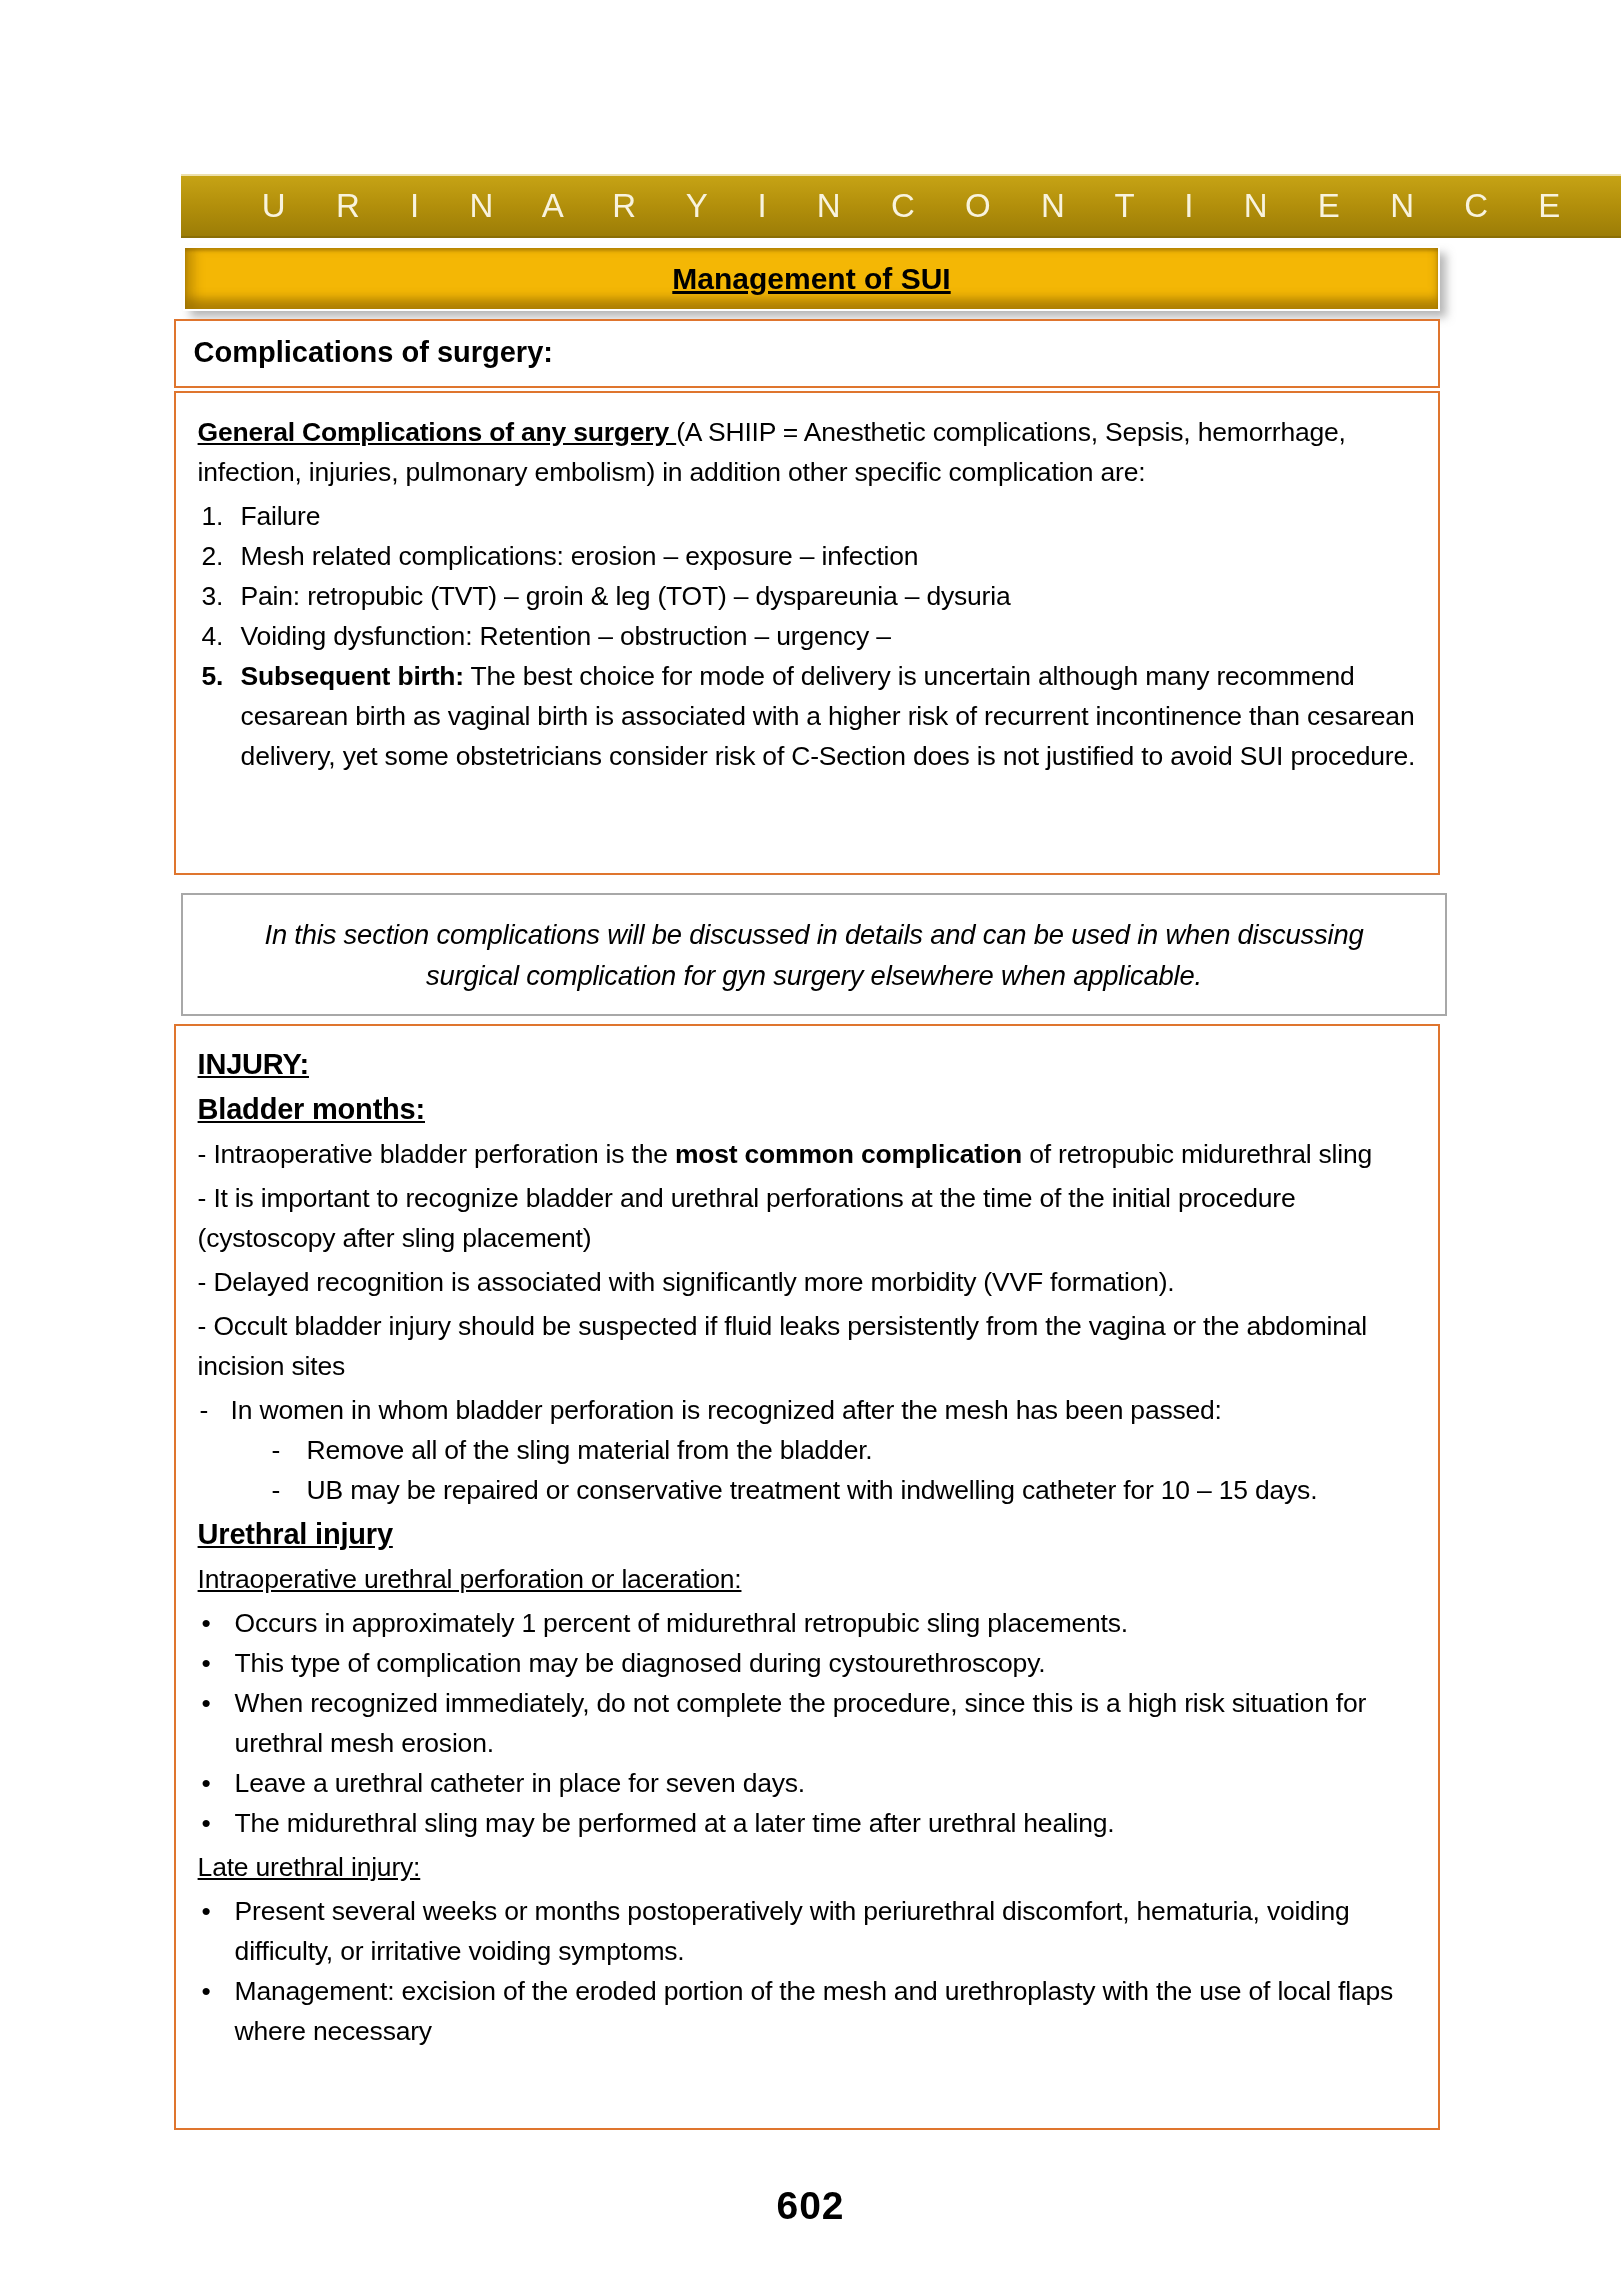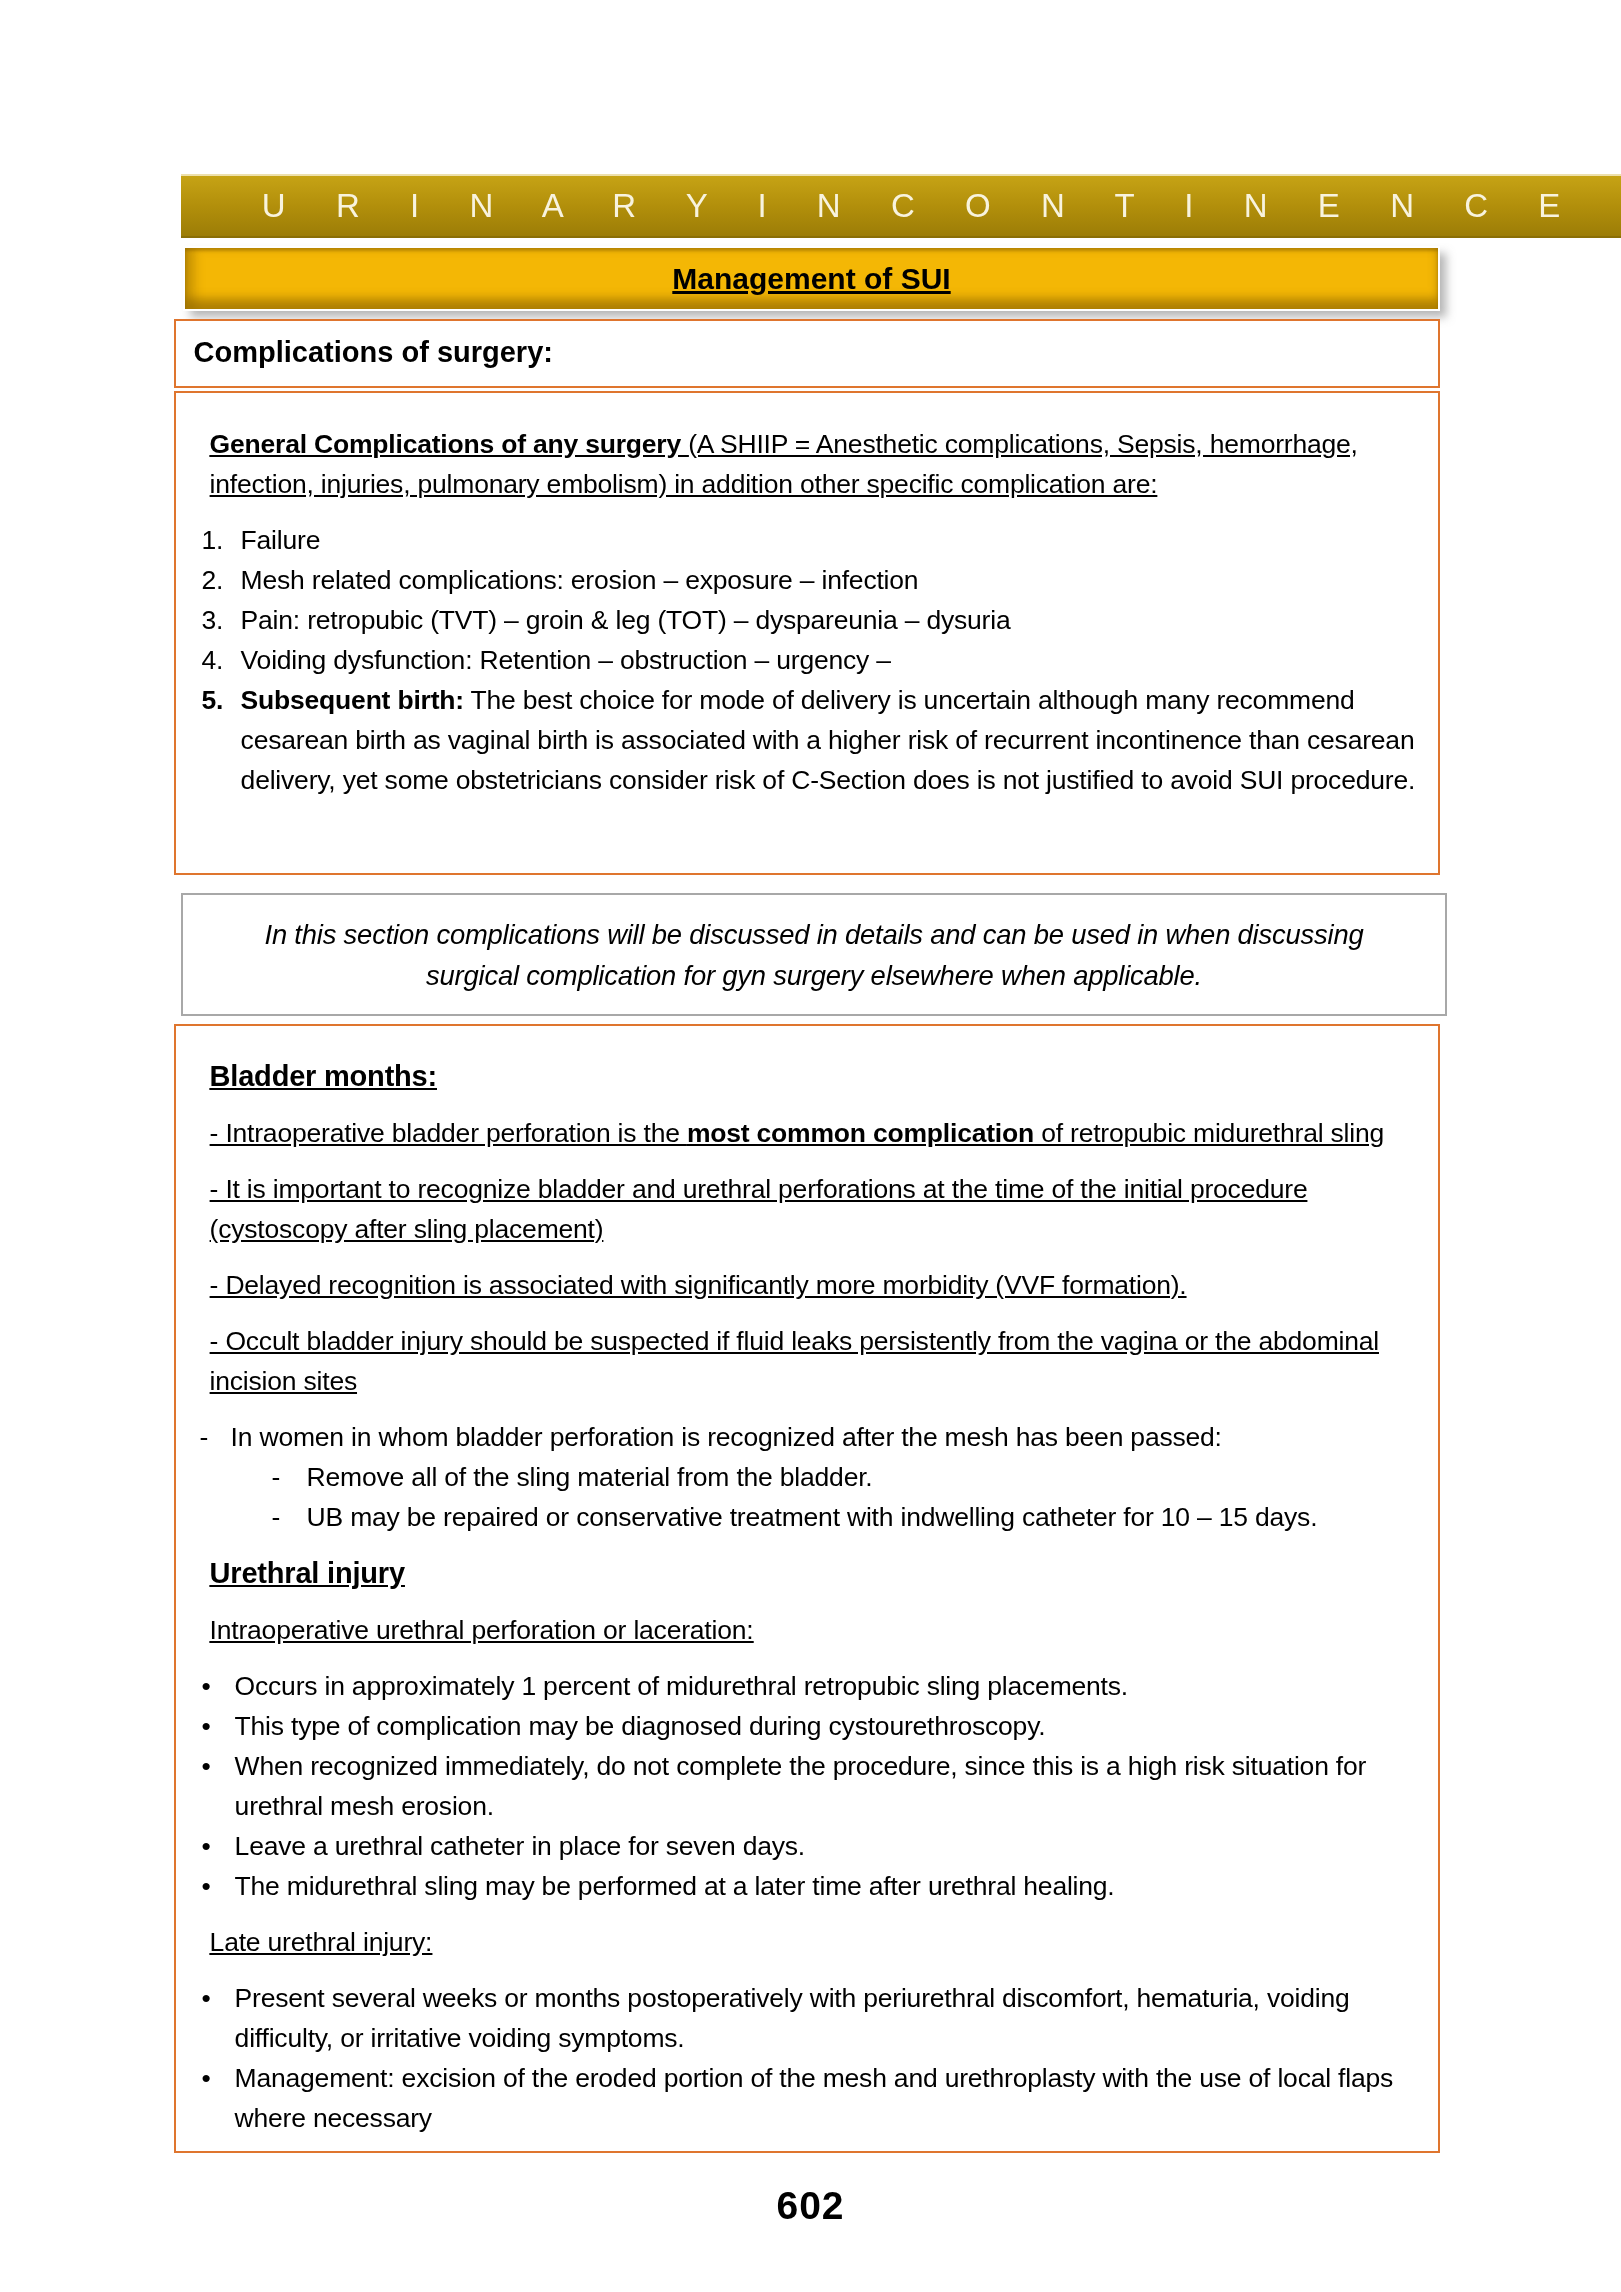--- a/index.html
+++ b/index.html
@@ -45,21 +45,21 @@
   .box1 .h{font-weight:bold;font-size:29px;}
   .box2{top:391px;min-height:484px;padding:14.7px 17.6px;font-size:26.5px;line-height:40px;letter-spacing:-0.2px;}
   .lead-u{font-weight:bold;text-decoration:underline;}
   .note{
     position:absolute;left:181px;top:893px;width:1266px;min-height:123px;box-sizing:border-box;
     border:2.9px solid #A8A8A8;background:#fff;
     display:flex;align-items:center;justify-content:center;text-align:center;
     font-style:italic;font-size:27.4px;line-height:41px;padding:1px 54px;letter-spacing:-0.2px;
   }
   .box3{top:1024px;min-height:1106px;padding:13.7px 17.6px;font-size:26.5px;line-height:40px;letter-spacing:-0.2px;}
-  p{margin:16px;text-decoration:underline;}
+  p{margin:4px;}
   .h-bu{font-weight:bold;text-decoration:underline;font-size:29px;}
   .h-u{text-decoration:underline;}
   
   .oli{display:flex;}
   .oli .num{flex:none;width:47px;padding-left:7.8px;box-sizing:border-box;}
   .oli .txt{flex:1;}
   .bold{font-weight:bold;}
   
   .dashrow{display:flex;}
   .dashrow .d{flex:none;width:37px;padding-left:5.9px;box-sizing:border-box;}
@@ -118,20 +118,21 @@
       <span class="num bold">5.</span>
       <span class="txt"><span class="bold">Subsequent birth:</span><span> The best choice for mode of delivery is uncertain although many recommend cesarean birth as vaginal birth is associated with a higher risk of recurrent incontinence than cesarean delivery, yet some obstetricians consider risk of C-Section does is not justified to avoid SUI procedure.</span></span>
     </div>
   </div>
 
   <div class="note">
     <span>In this section complications will be discussed in details and can be used in when discussing surgical complication for gyn surgery elsewhere when applicable.</span>
   </div>
 
   <div class="obox box3">
+    <p><span class="h-bu">INJURY:</span></p>
     <p><span class="h-bu">Bladder months:</span></p>
 
     <p><span>- Intraoperative bladder perforation is the </span><span class="bold">most common complication</span><span> of retropubic midurethral sling</span></p>
     <p>- It is important to recognize bladder and urethral perforations at the time of the initial procedure (cystoscopy after sling placement)</p>
     <p>- Delayed recognition is associated with significantly more morbidity (VVF formation).</p>
     <p>-  Occult bladder injury should be suspected if fluid leaks persistently from the vagina or the abdominal incision sites</p>
 
     <div class="dashrow">
       <span class="d">-</span>
       <span class="txt">In women in whom bladder perforation is recognized after the mesh has been passed:</span>

